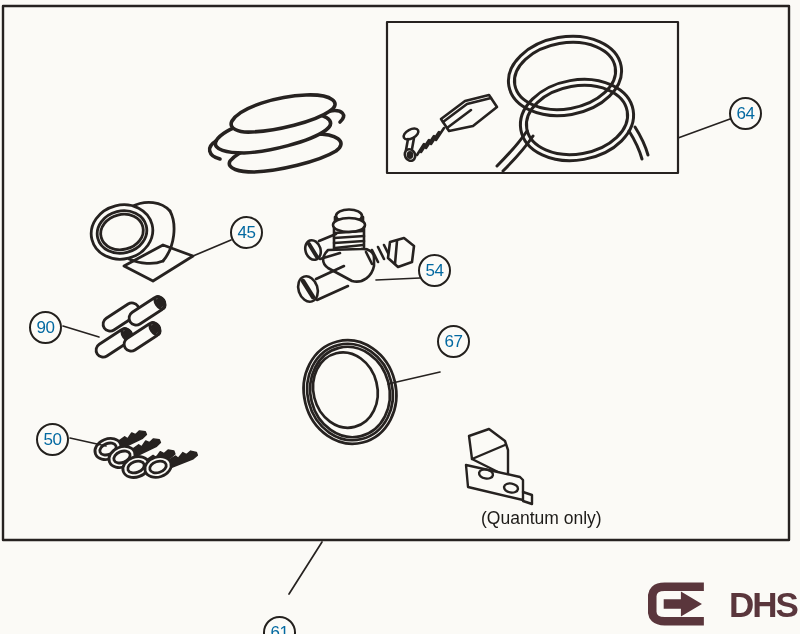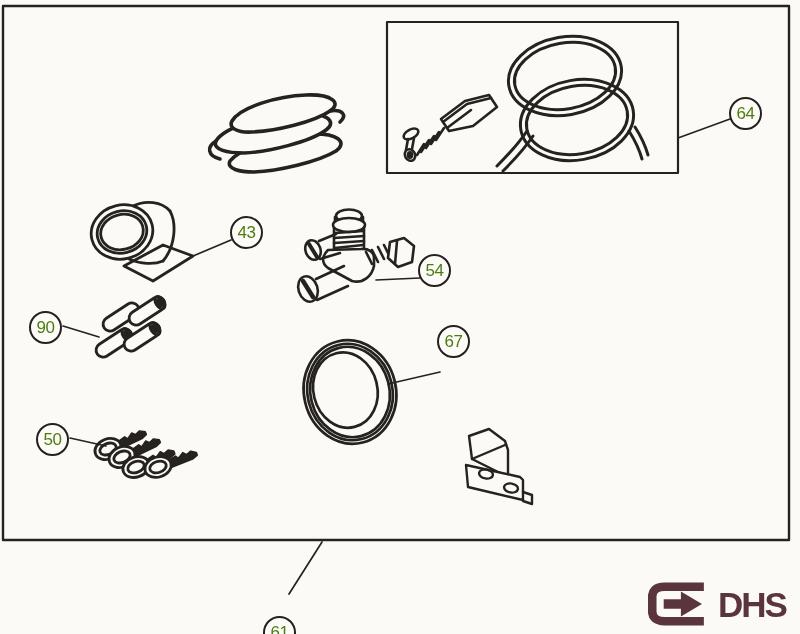--- a/index.html
+++ b/index.html
@@ -3,32 +3,32 @@
 <meta charset="utf-8">
 <style>
   html,body{margin:0;padding:0;width:800px;height:634px;overflow:hidden;
     background:#fbfaf6;font-family:"Liberation Sans", sans-serif;}
   .stage{position:relative;width:800px;height:634px;}
   svg.art{position:absolute;left:0;top:0;}
   .callout{
     position:absolute;width:33px;height:33px;border:2px solid #23201d;
     border-radius:50%;background:#fcfbf7;box-sizing:border-box;
     display:flex;align-items:center;justify-content:center;
-    font-size:17px;color:#4d7c0f;letter-spacing:-0.5px;
+    font-size:17px;color:#0369a1;letter-spacing:-0.5px;
   }
   .note{
     position:absolute;left:481px;top:508px;font-size:17.5px;color:#1d1b18;
   }
   .logo{
     position:absolute;left:648px;top:582px;display:flex;align-items:center;
     color:var(--logo-color,#5a363c);
   }
   .logo .word{
     font-size:35px;font-weight:bold;letter-spacing:-2px;line-height:1;
-    margin-left:8px;
+    margin-left:19px;
   }
 </style>
 </head>
 <body>
 
 <div class="stage">
 
   <svg class="art" width="800" height="634" viewBox="0 0 800 634" fill="none" stroke="#262220" stroke-width="3" stroke-linecap="round" stroke-linejoin="round">
 
     <rect x="3" y="6" width="786" height="534" stroke-width="2.4"></rect>
@@ -172,24 +172,25 @@
       <path d="M231 240 L193 256"></path>
       <path d="M420 278 L376 280"></path>
       <path d="M440 372 L388 384"></path>
     </g>
   </svg>
 
   <div class="callout" style="left:263px;top:616px">61</div>
   <div class="callout" style="left:29px;top:311px">90</div>
   <div class="callout" style="left:36px;top:423px">50</div>
   <div class="callout" style="left:729px;top:97px">64</div>
-  <div class="callout" style="left:230px;top:216px">43</div>
+  <div class="callout" style="left:230px;top:216px">45</div>
   <div class="callout" style="left:418px;top:254px">54</div>
   <div class="callout" style="left:437px;top:325px">67</div>
 
+  <div class="note">(Quantum only)</div>
 
   <div class="logo">
     <svg width="62" height="44" viewBox="0 0 64 46">
       <path d="M58 5 L17 5 C7 5 4 10 4 15 L4 31 C4 36 7 41 17 41 L58 41" fill="none" stroke="currentColor" stroke-width="9"></path>
       <path d="M16 18 L34 18 L34 10 L56 23 L34 36 L34 28 L16 28 Z" fill="currentColor"></path>
     </svg>
     <span class="word">DHS</span>
   </div>
 
 </div>

